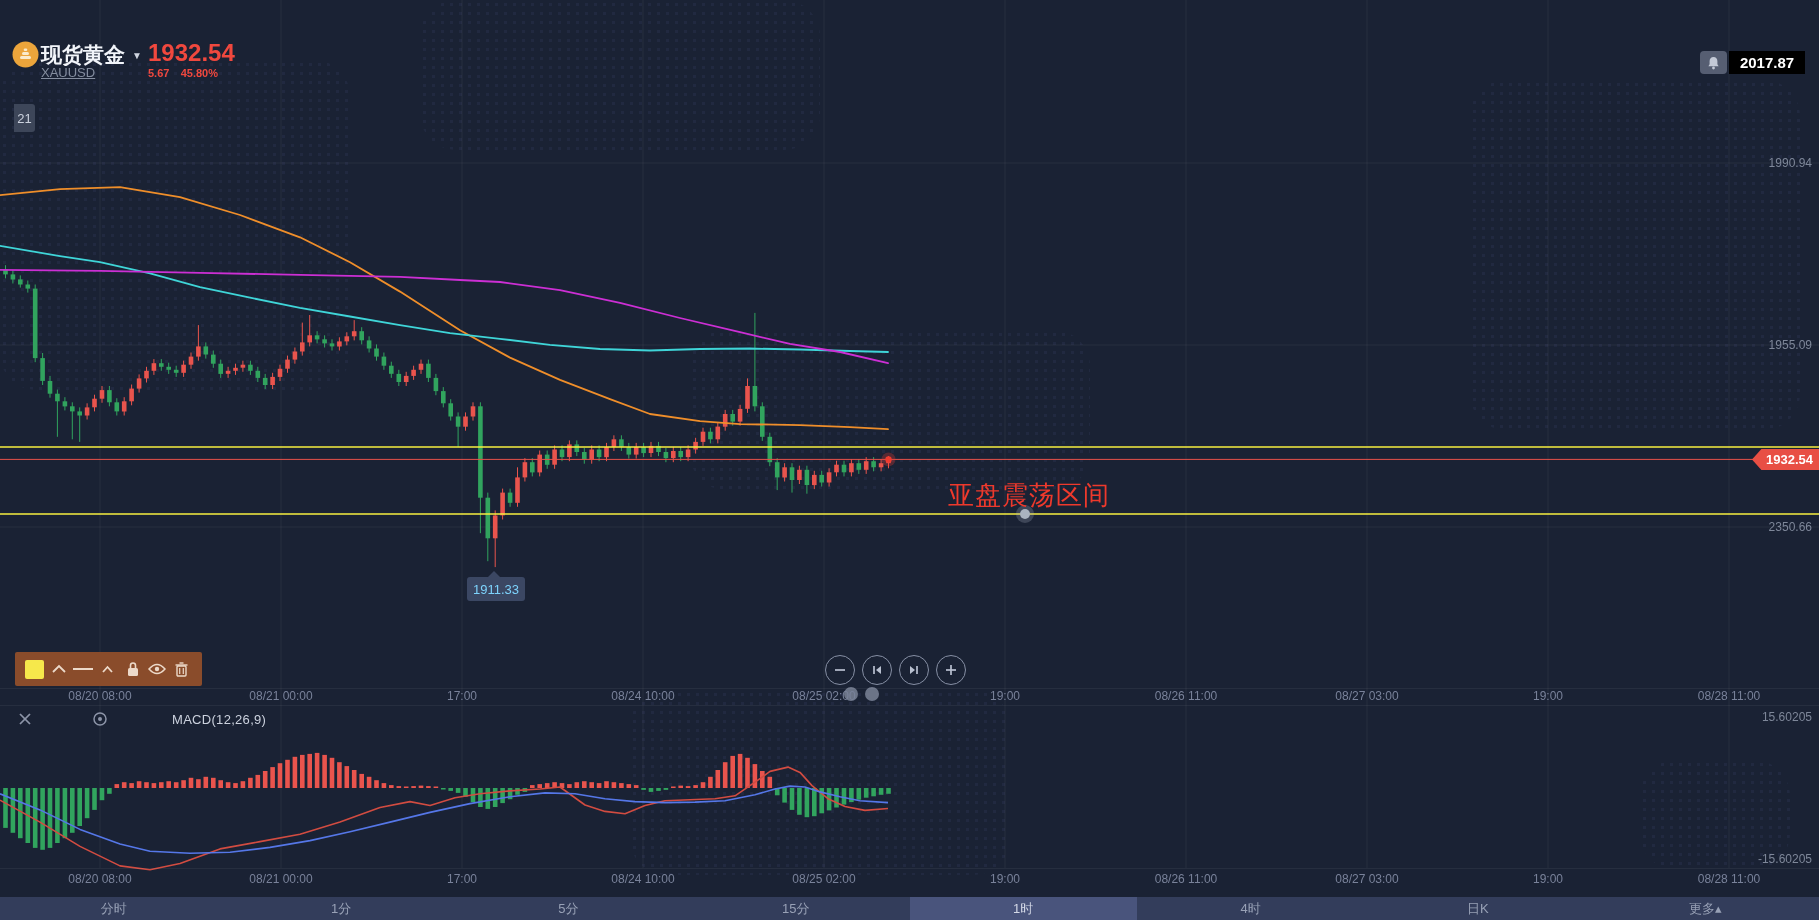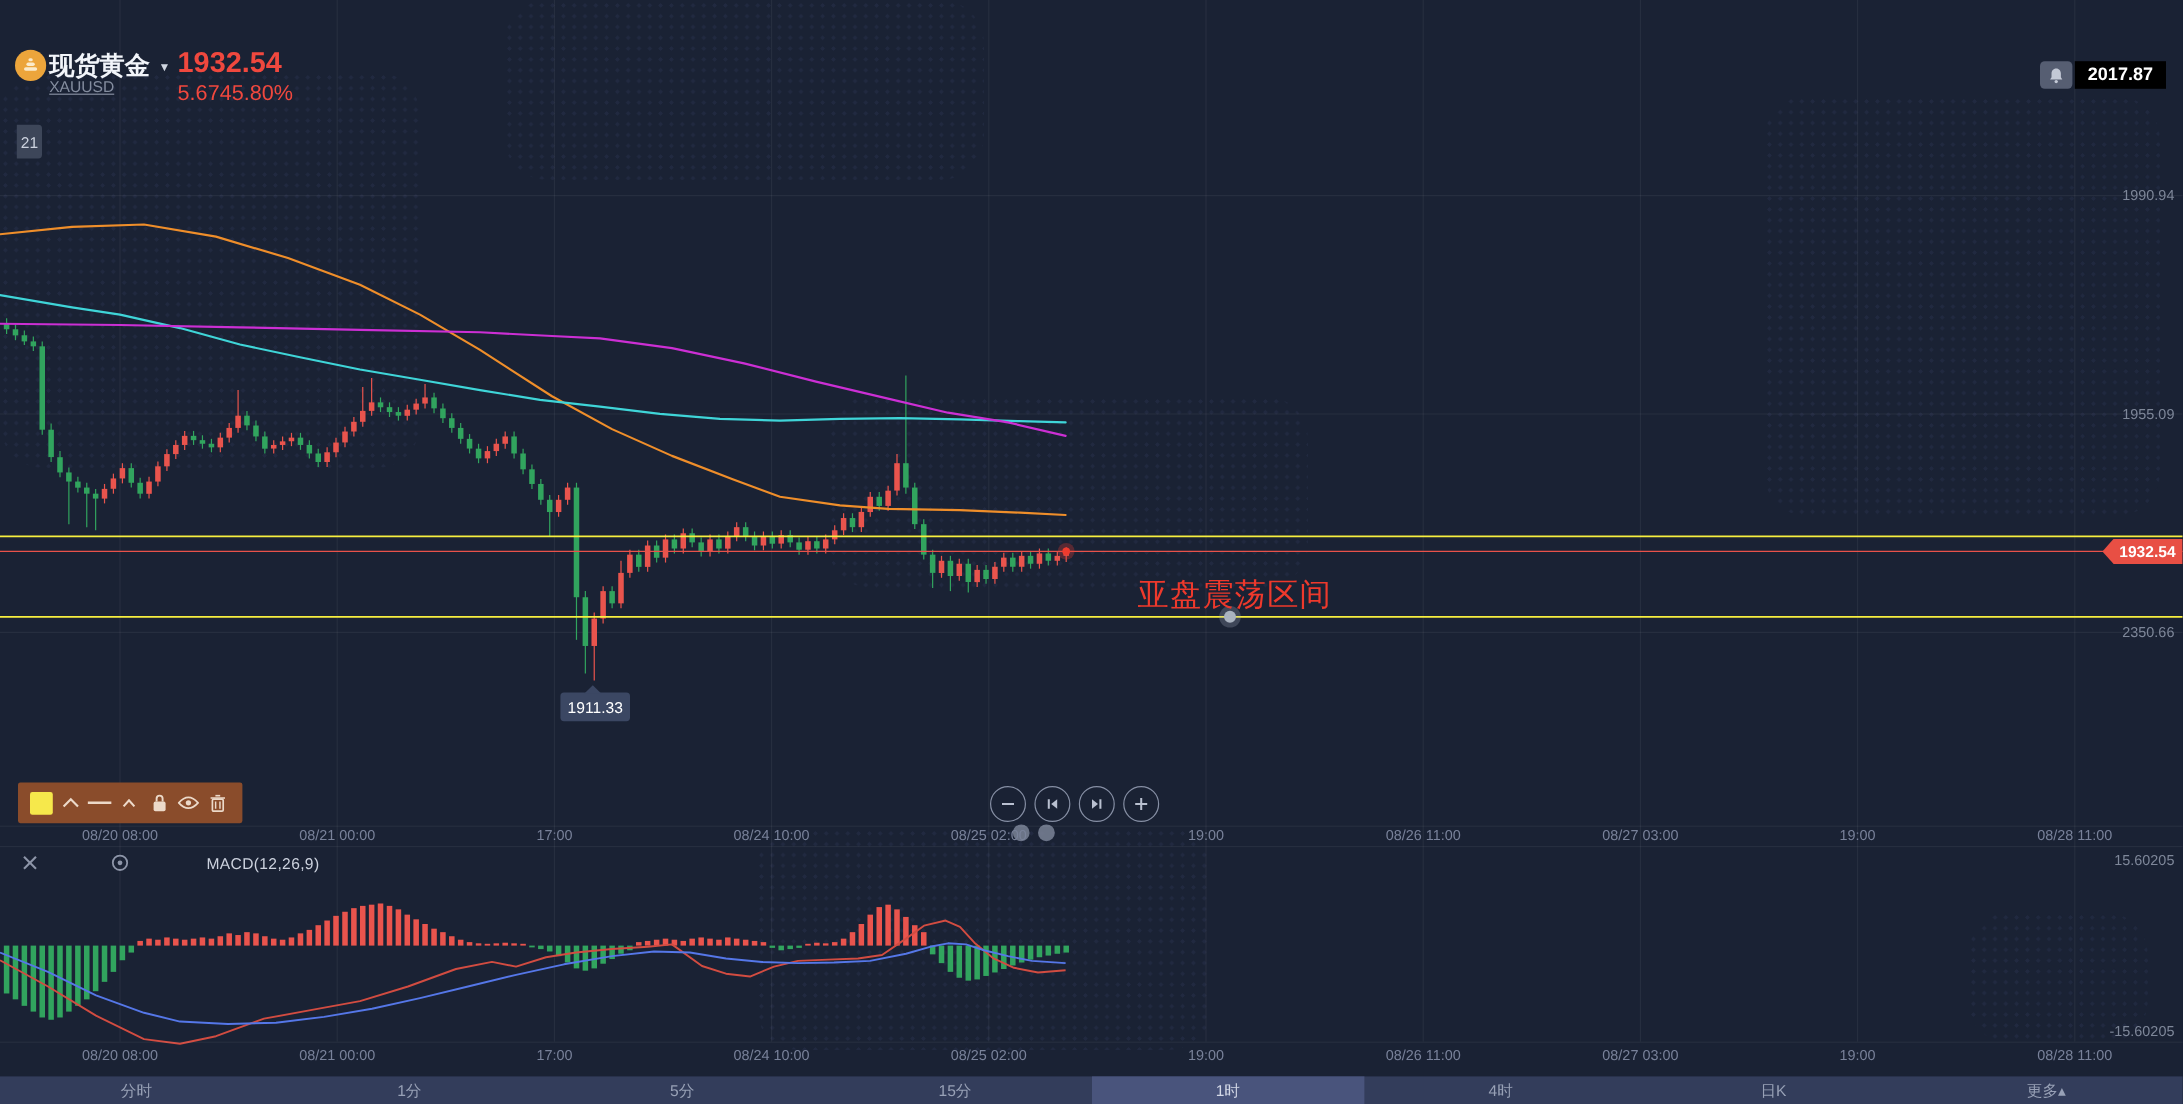--- a/index.html
+++ b/index.html
@@ -15,21 +15,21 @@
   svg.chart { position:absolute; left:0; top:0; }
 
   
   .hdr { position:absolute; left:0; top:0; width:1805px; height:48px;margin-top:32px; }
   .coin { position:absolute; left:12px; top:9px; width:27px; height:27px; }
   .sym { position:absolute; left:41px; top:9px; font-size:21px; font-weight:bold; color:#f2f5fa; }
   .caret { font-size:10px; color:#cfd5e0; margin-left:7px; vertical-align:3px; }
   .code { position:absolute; left:41px; top:33px; font-size:13px; color:#848d9f;text-decoration:underline; }
   .px-big { position:absolute; left:148px; top:7px; font-size:24px; font-weight:bold; color:#f0483e; }
   .px-chg { position:absolute; left:148px; top:35px; width:70px; display:flex; justify-content:space-between;
-    font-size:18px; color:#f0483e; }
+    font-size:11px; color:#f0483e;font-weight:bold; }
   .stats { position:absolute; left:228px; top:10px; display:grid;
     grid-template-columns:35px 57px 35px 70px; grid-auto-rows:23px; font-size:13px; }
   .stat-l { color:#7d8699; } .stat-v { font-weight:bold; }
   .alert-wrap { position:absolute; right:0; top:19px; height:23px; display:flex; }
   .bell-btn { width:27px; height:23px; background:#565e72; border-radius:4px;
     display:flex; align-items:center; justify-content:center; margin-right:2px; }
   .alert-val { width:76px; height:23px; background:#000000; color:#fff; font-size:15px;
     font-weight:bold; display:flex; align-items:center; justify-content:center; }
 
   .left-badge { position:absolute; left:14px; top:104px; width:21px; height:28px; background:#3d4659;
@@ -40,21 +40,21 @@
   .tlabel { position:absolute; transform:translateX(-50%); font-size:12px; color:#79829a; white-space:nowrap; }
   .plabel { position:absolute; right:7px; transform:translateY(-50%); font-size:12px; color:#7e8799; }
 
   .price-tag { position:absolute; right:0; top:449px; width:67px; height:21px; background:#e84f44;
     color:#fff; font-size:13px; font-weight:bold; display:flex; align-items:center; justify-content:flex-end;
     padding-right:6px; clip-path:polygon(0 50%, 14% 0, 100% 0, 100% 100%, 14% 100%); }
 
   .annotation { position:absolute; left:948px; top:478px; font-size:26px; color:#ee392c; letter-spacing:1px; }
 
   .tooltip { position:absolute; left:467px; top:577px; width:58px; height:24px; background:#3b4763;
-    border-radius:3px; color:#ffffff; font-size:13px; display:flex; align-items:center; justify-content:center; }
+    border-radius:3px; color:#7dd3fc; font-size:13px; display:flex; align-items:center; justify-content:center; }
   .tooltip:before { content:""; position:absolute; left:20px; top:-6px; border-left:7px solid transparent;
     border-right:7px solid transparent; border-bottom:7px solid #3b4763; }
 
   
   .drawbar { position:absolute; left:15px; top:652px; width:187px; height:34px; background:#8a4c2b;
     border-radius:2px; display:flex; align-items:center; justify-content:space-around; padding:0 8px; }
   .swatch { width:19px; height:19px; background:#f6e84b; border-radius:2px; }
   .dicon { display:flex; align-items:center; justify-content:center; width:20px; height:20px; }
 
   

